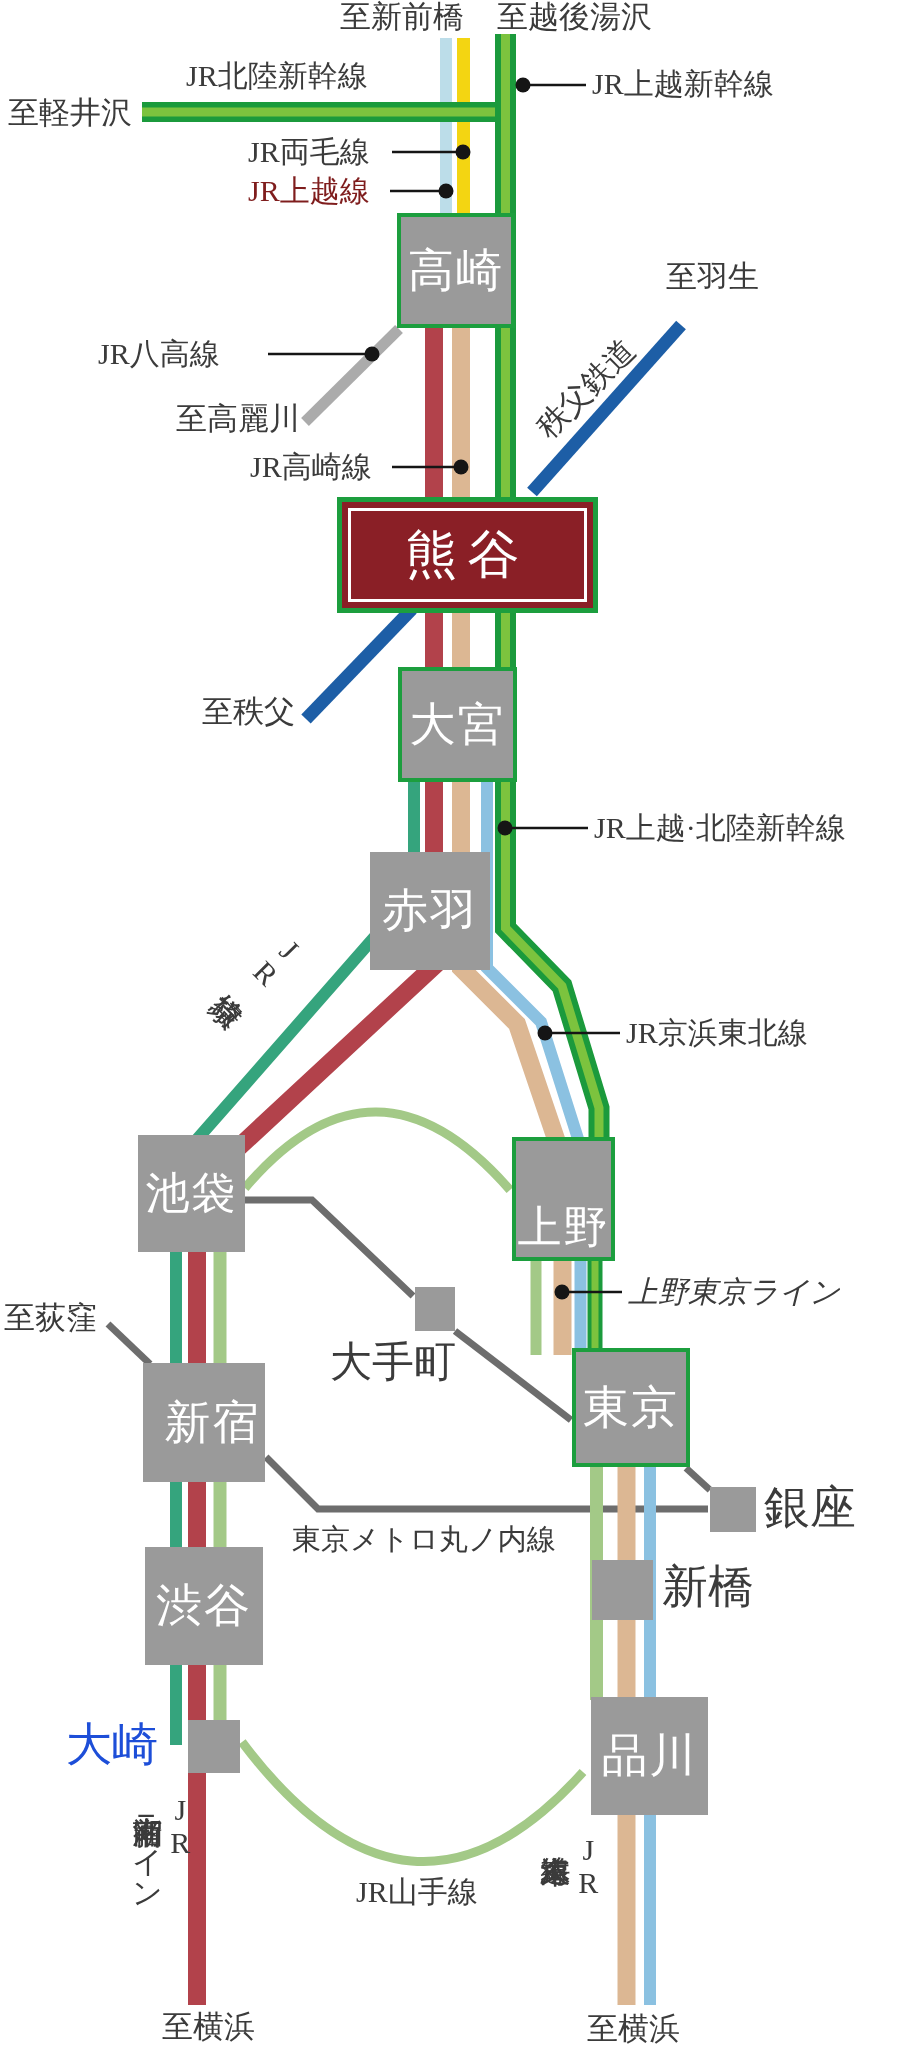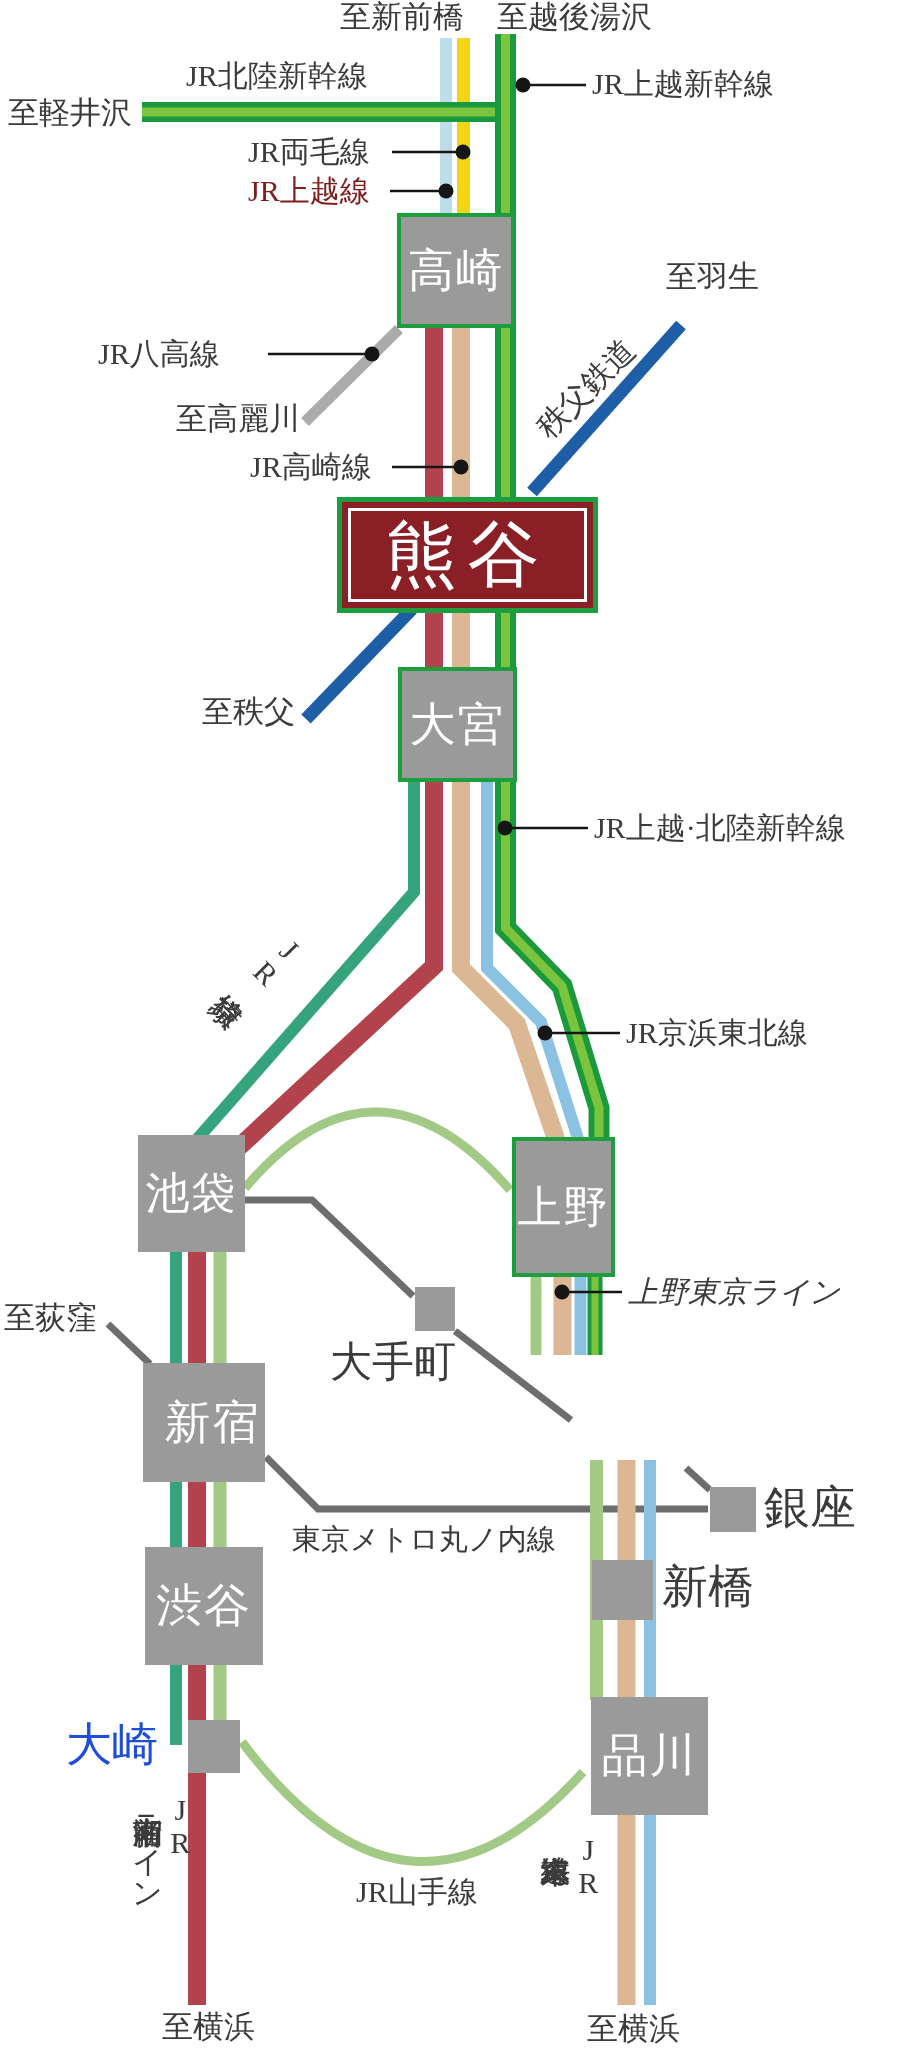--- a/index.html
+++ b/index.html
@@ -78,42 +78,48 @@
     <path d="M562 1292 H622" stroke="#151515"></path>
     <circle cx="562" cy="1292" r="7.5" fill="#151515"></circle>
   </g>
 </svg>
 
 <div class="box" style="left: 397px; top: 213px; width: 118px; height: 115px; border: 4px solid rgb(28, 158, 62); font-size: 46px; background-color: rgb(154, 154, 154); color: rgb(255, 255, 255);">
       <span>高崎</span>
     </div>
 
 <div class="box" style="left: 337px; top: 497px; width: 261px; height: 116px; border: 5px solid rgb(28, 158, 62); background-color: rgb(138, 31, 38);">
-  <div class="box" style="position: static; flex: 1 1 0%; align-self: stretch; margin: 6px; border: 3px solid rgb(255, 255, 255); font-size: 72px; letter-spacing: 10px; color: rgb(255, 255, 255);">
+  <div class="box" style="position: static; flex: 1 1 0%; align-self: stretch; margin: 6px; border: 3px solid rgb(255, 255, 255); font-size: 52px; letter-spacing: 10px; color: rgb(255, 255, 255);">
         <span>熊谷</span>
       </div>
 </div>
 
 <div class="box" style="left: 398px; top: 667px; width: 119px; height: 115px; border: 4px solid rgb(28, 158, 62); font-size: 46px; background-color: rgb(154, 154, 154); color: rgb(255, 255, 255);">
       <span>大宮</span>
     </div>
 
+<div class="box" style="left: 370px; top: 852px; width: 120px; height: 118px; font-size: 46px; background-color: rgb(154, 154, 154); color: rgb(255, 255, 255);">
+      <span>赤羽</span>
+    </div>
 
 <div class="box" style="left: 138px; top: 1135px; width: 107px; height: 117px; font-size: 44px; background-color: rgb(154, 154, 154); color: rgb(255, 255, 255);">
       <span>池袋</span>
     </div>
 
-<div class="box" style="left: 512px; top: 1137px; width: 103px; height: 140px; border: 4px solid rgb(28, 158, 62); font-size: 44px; background-color: rgb(154, 154, 154); color: rgb(255, 255, 255);">
+<div class="box" style="left: 512px; top: 1137px; width: 103px; height: 124px; border: 4px solid rgb(28, 158, 62); font-size: 44px; background-color: rgb(154, 154, 154); color: rgb(255, 255, 255); align-items: flex-end;">
       <span>上野</span>
     </div>
 
 <div class="box" style="left: 143px; top: 1363px; width: 122px; height: 119px; font-size: 46px; background-color: rgb(154, 154, 154); color: rgb(255, 255, 255); padding-left: 17px;">
       <span>新宿</span>
     </div>
 
+<div class="box" style="left: 572px; top: 1348px; width: 118px; height: 119px; border: 4px solid rgb(28, 158, 62); font-size: 46px; background-color: rgb(154, 154, 154); color: rgb(255, 255, 255);">
+      <span>東京</span>
+    </div>
 
 <div class="box" style="left: 145px; top: 1547px; width: 118px; height: 118px; font-size: 46px; background-color: rgb(154, 154, 154); color: rgb(255, 255, 255);">
       <span>渋谷</span>
     </div>
 
 <div class="box" style="left: 583px; top: 1697px; width: 117px; height: 118px; font-size: 46px; background-color: rgb(154, 154, 154); color: rgb(255, 255, 255); margin-left: 8px;">
       <span>品川</span>
     </div>
 
 <div class="box" style="left: 415px; top: 1287px; width: 40px; height: 44px; background-color: rgb(154, 154, 154);"></div>

